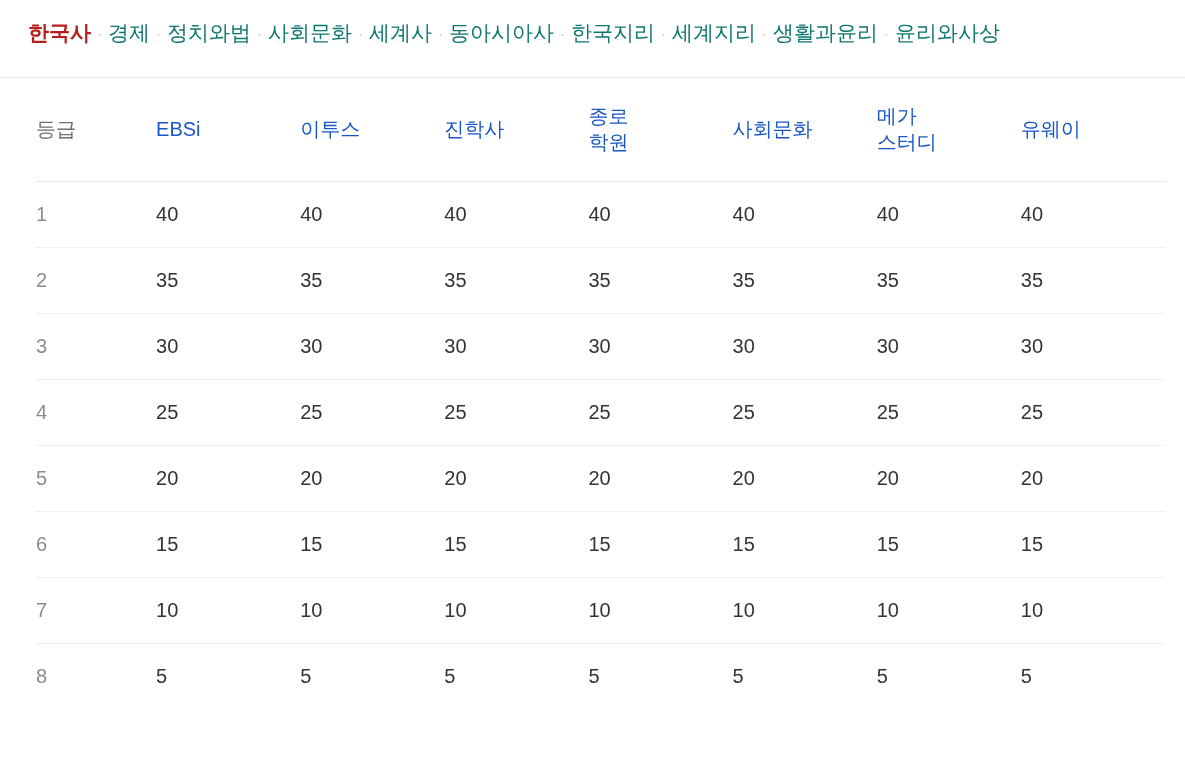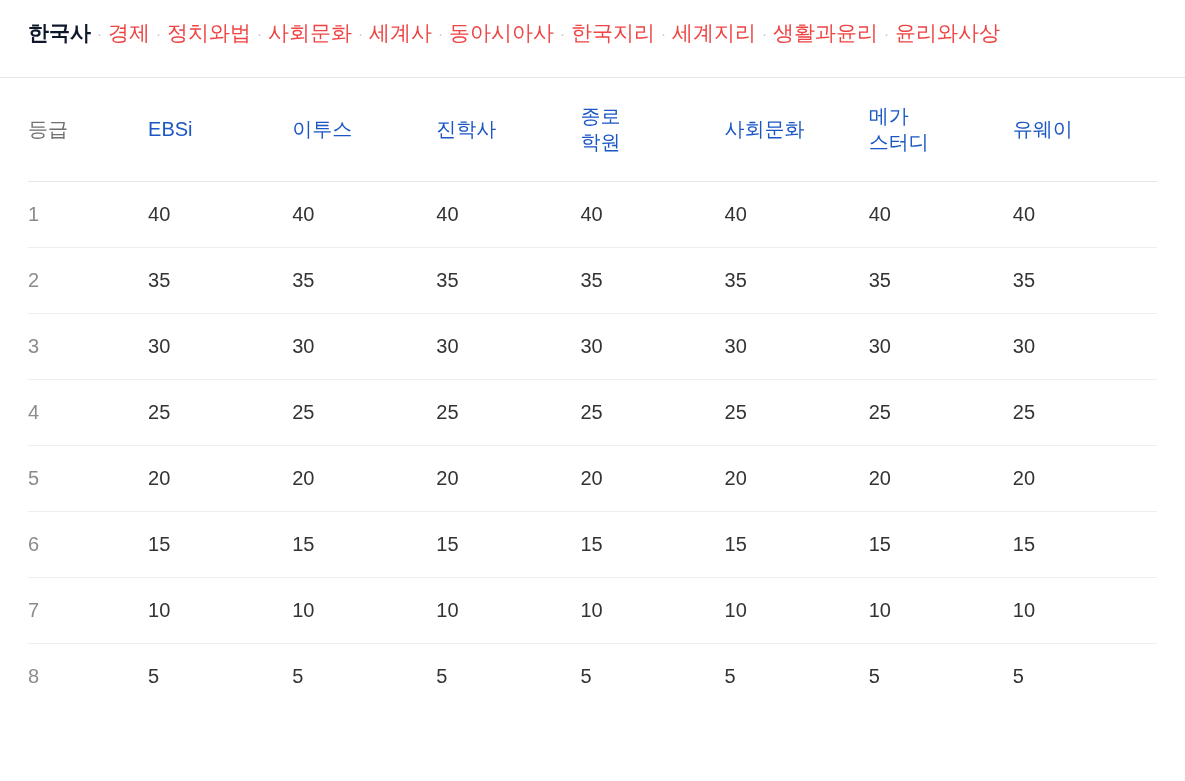--- a/index.html
+++ b/index.html
@@ -24,47 +24,48 @@
   
   .subject-nav {
     padding: 14px 28px 10px 28px;
     font-size: 21px;
     line-height: 38px;
     border-bottom: 1px solid #e6e6e6;
     min-height: 78px;
     box-sizing: border-box;
   }
   .subject-item {
-    color: #ef4444;
+    color: #0f766e;
     white-space: nowrap;
     display: inline;
     cursor: pointer;
   }
   .subject-item.active {
-    color: #0f172a;
+    color: #b91c1c;
     font-weight: bold;
   }
   .subject-sep {
     color: #c5c5c5;
     font-size: 15px;
     padding: 0 6px;
     vertical-align: middle;
     display: inline;
   }
 
   
   .table-wrap {
     padding: 0 28px;
     box-sizing: border-box;
   }
   table.grade-table {
     width: 1129px;
     border-collapse: collapse;
     table-layout: fixed;
     font-size: 20px;
+    margin-left: 8px;
   }
   table.grade-table col.c-grade { width: 120px; }
   table.grade-table col.c-inst  { width: 144px; }
 
   table.grade-table thead th {
     text-align: left;
     font-weight: normal;
     color: #1a56c4;
     font-size: 20px;
     padding: 26px 0 26px 0;

